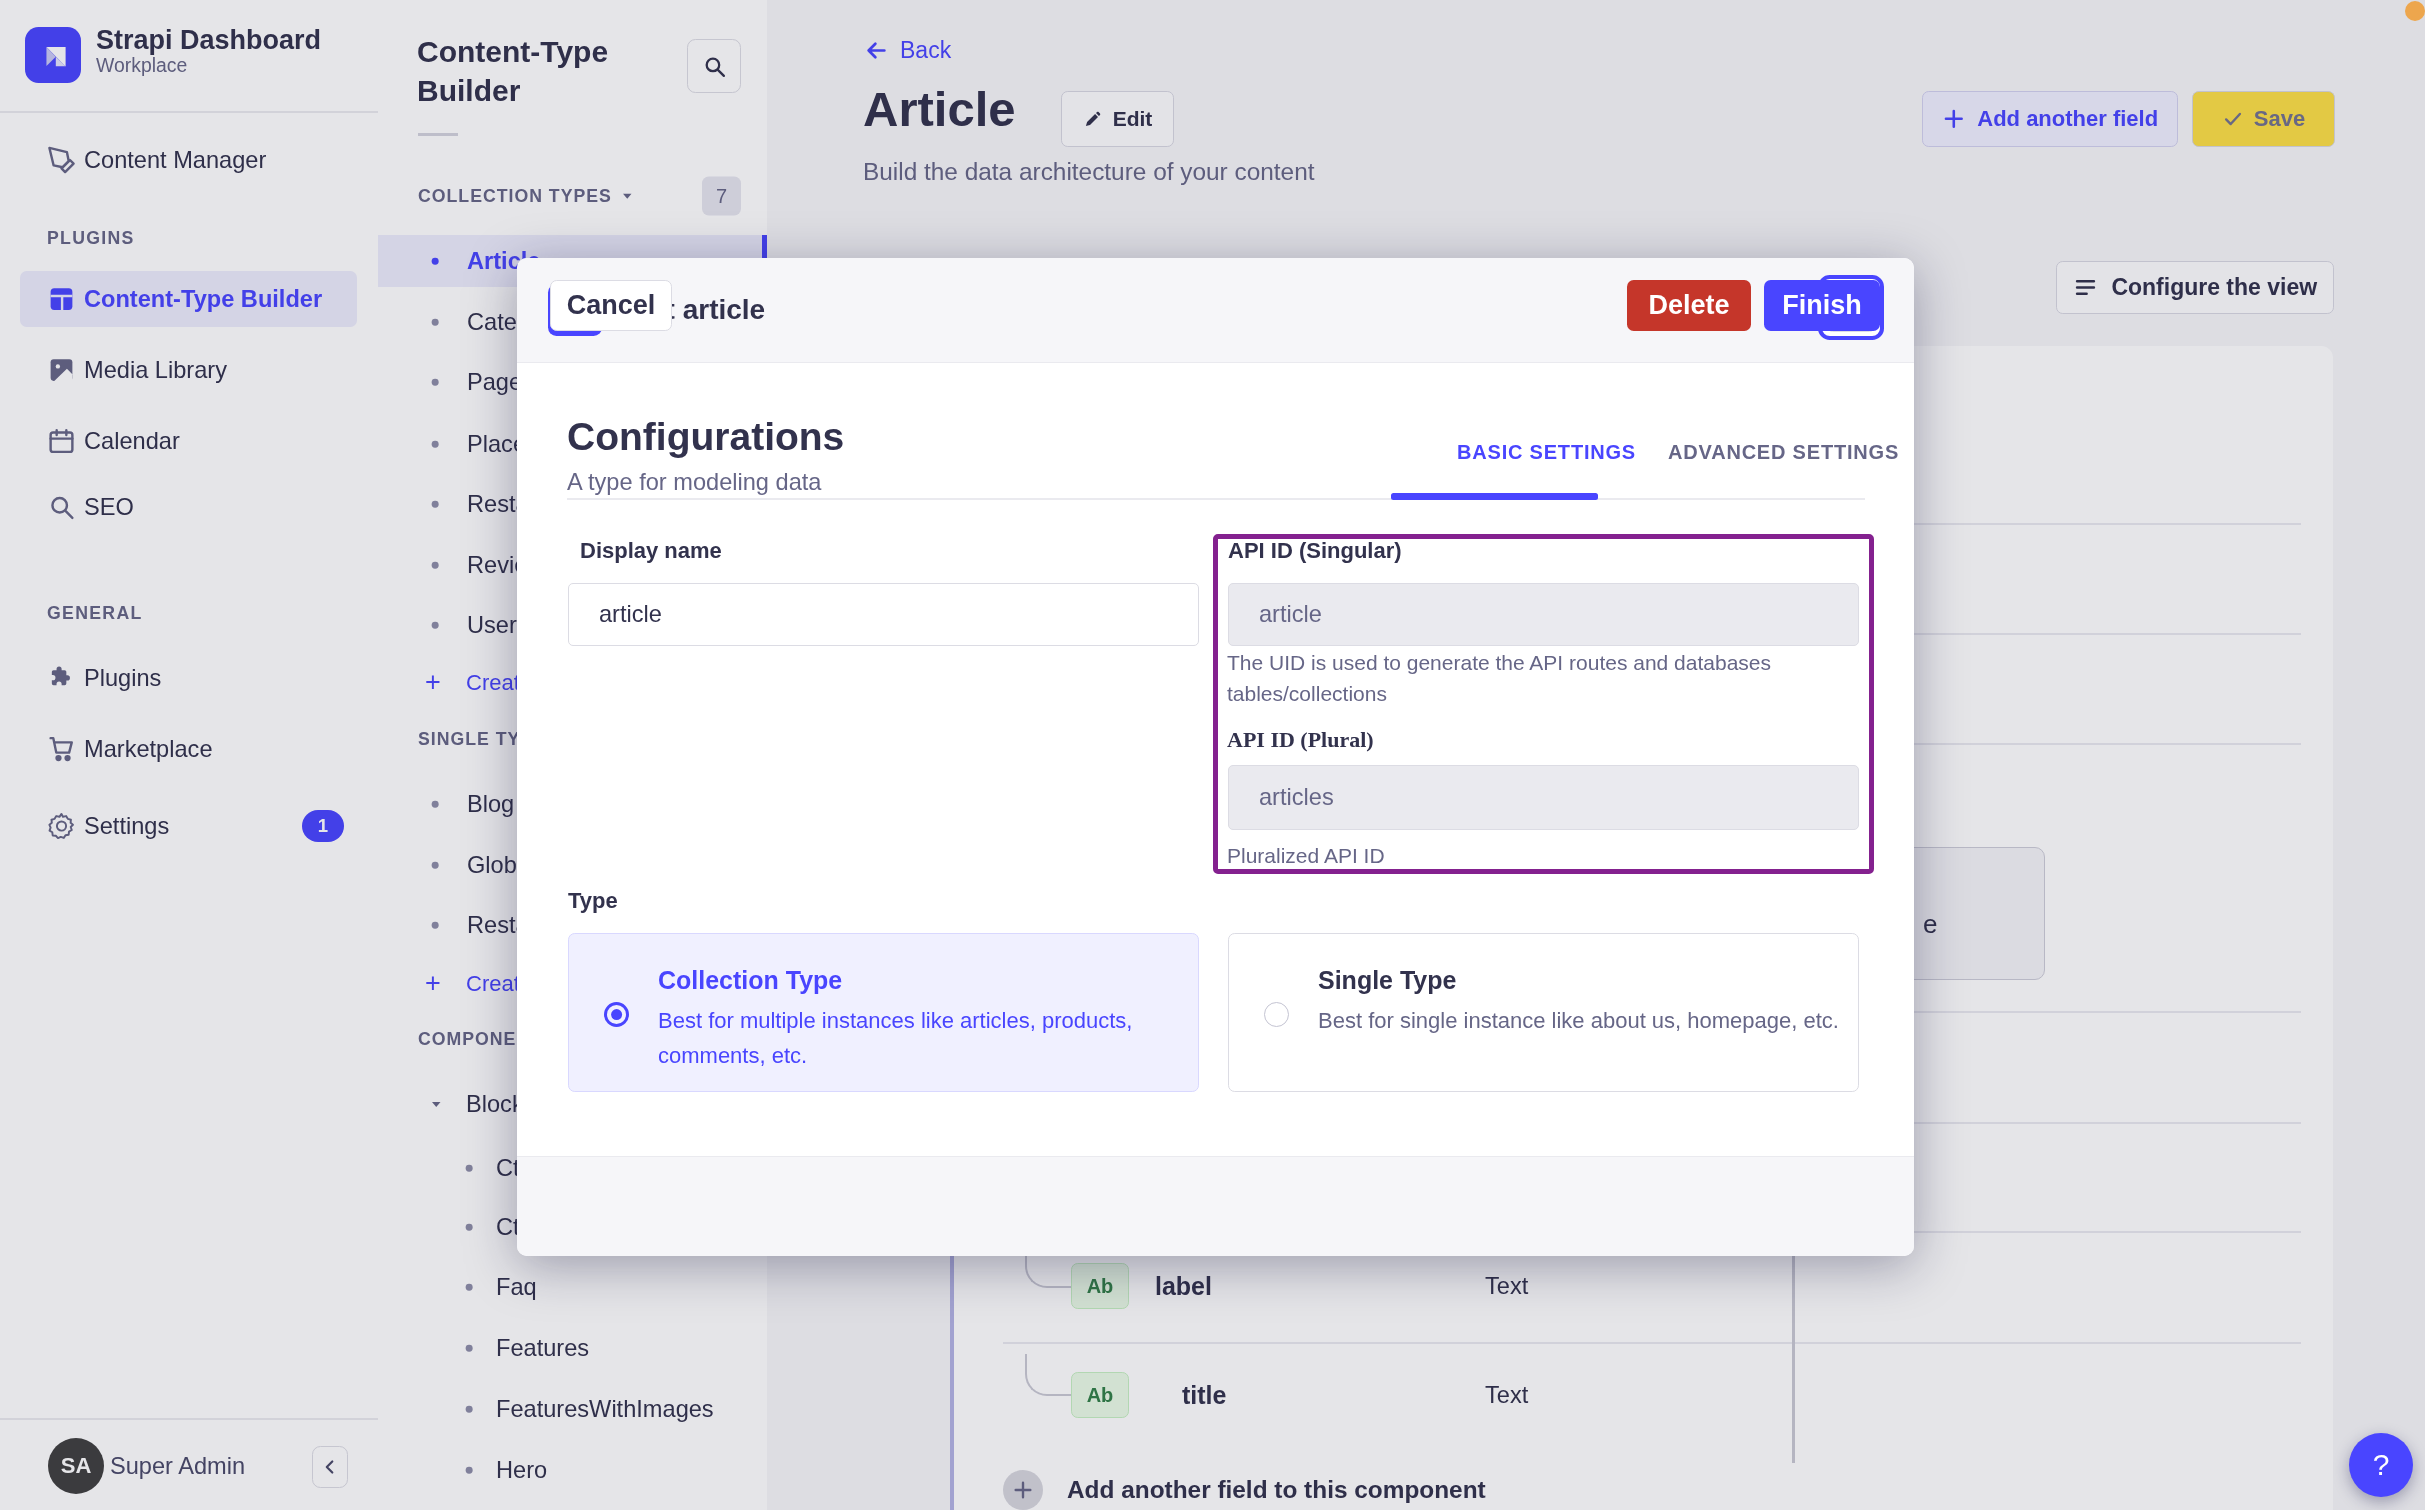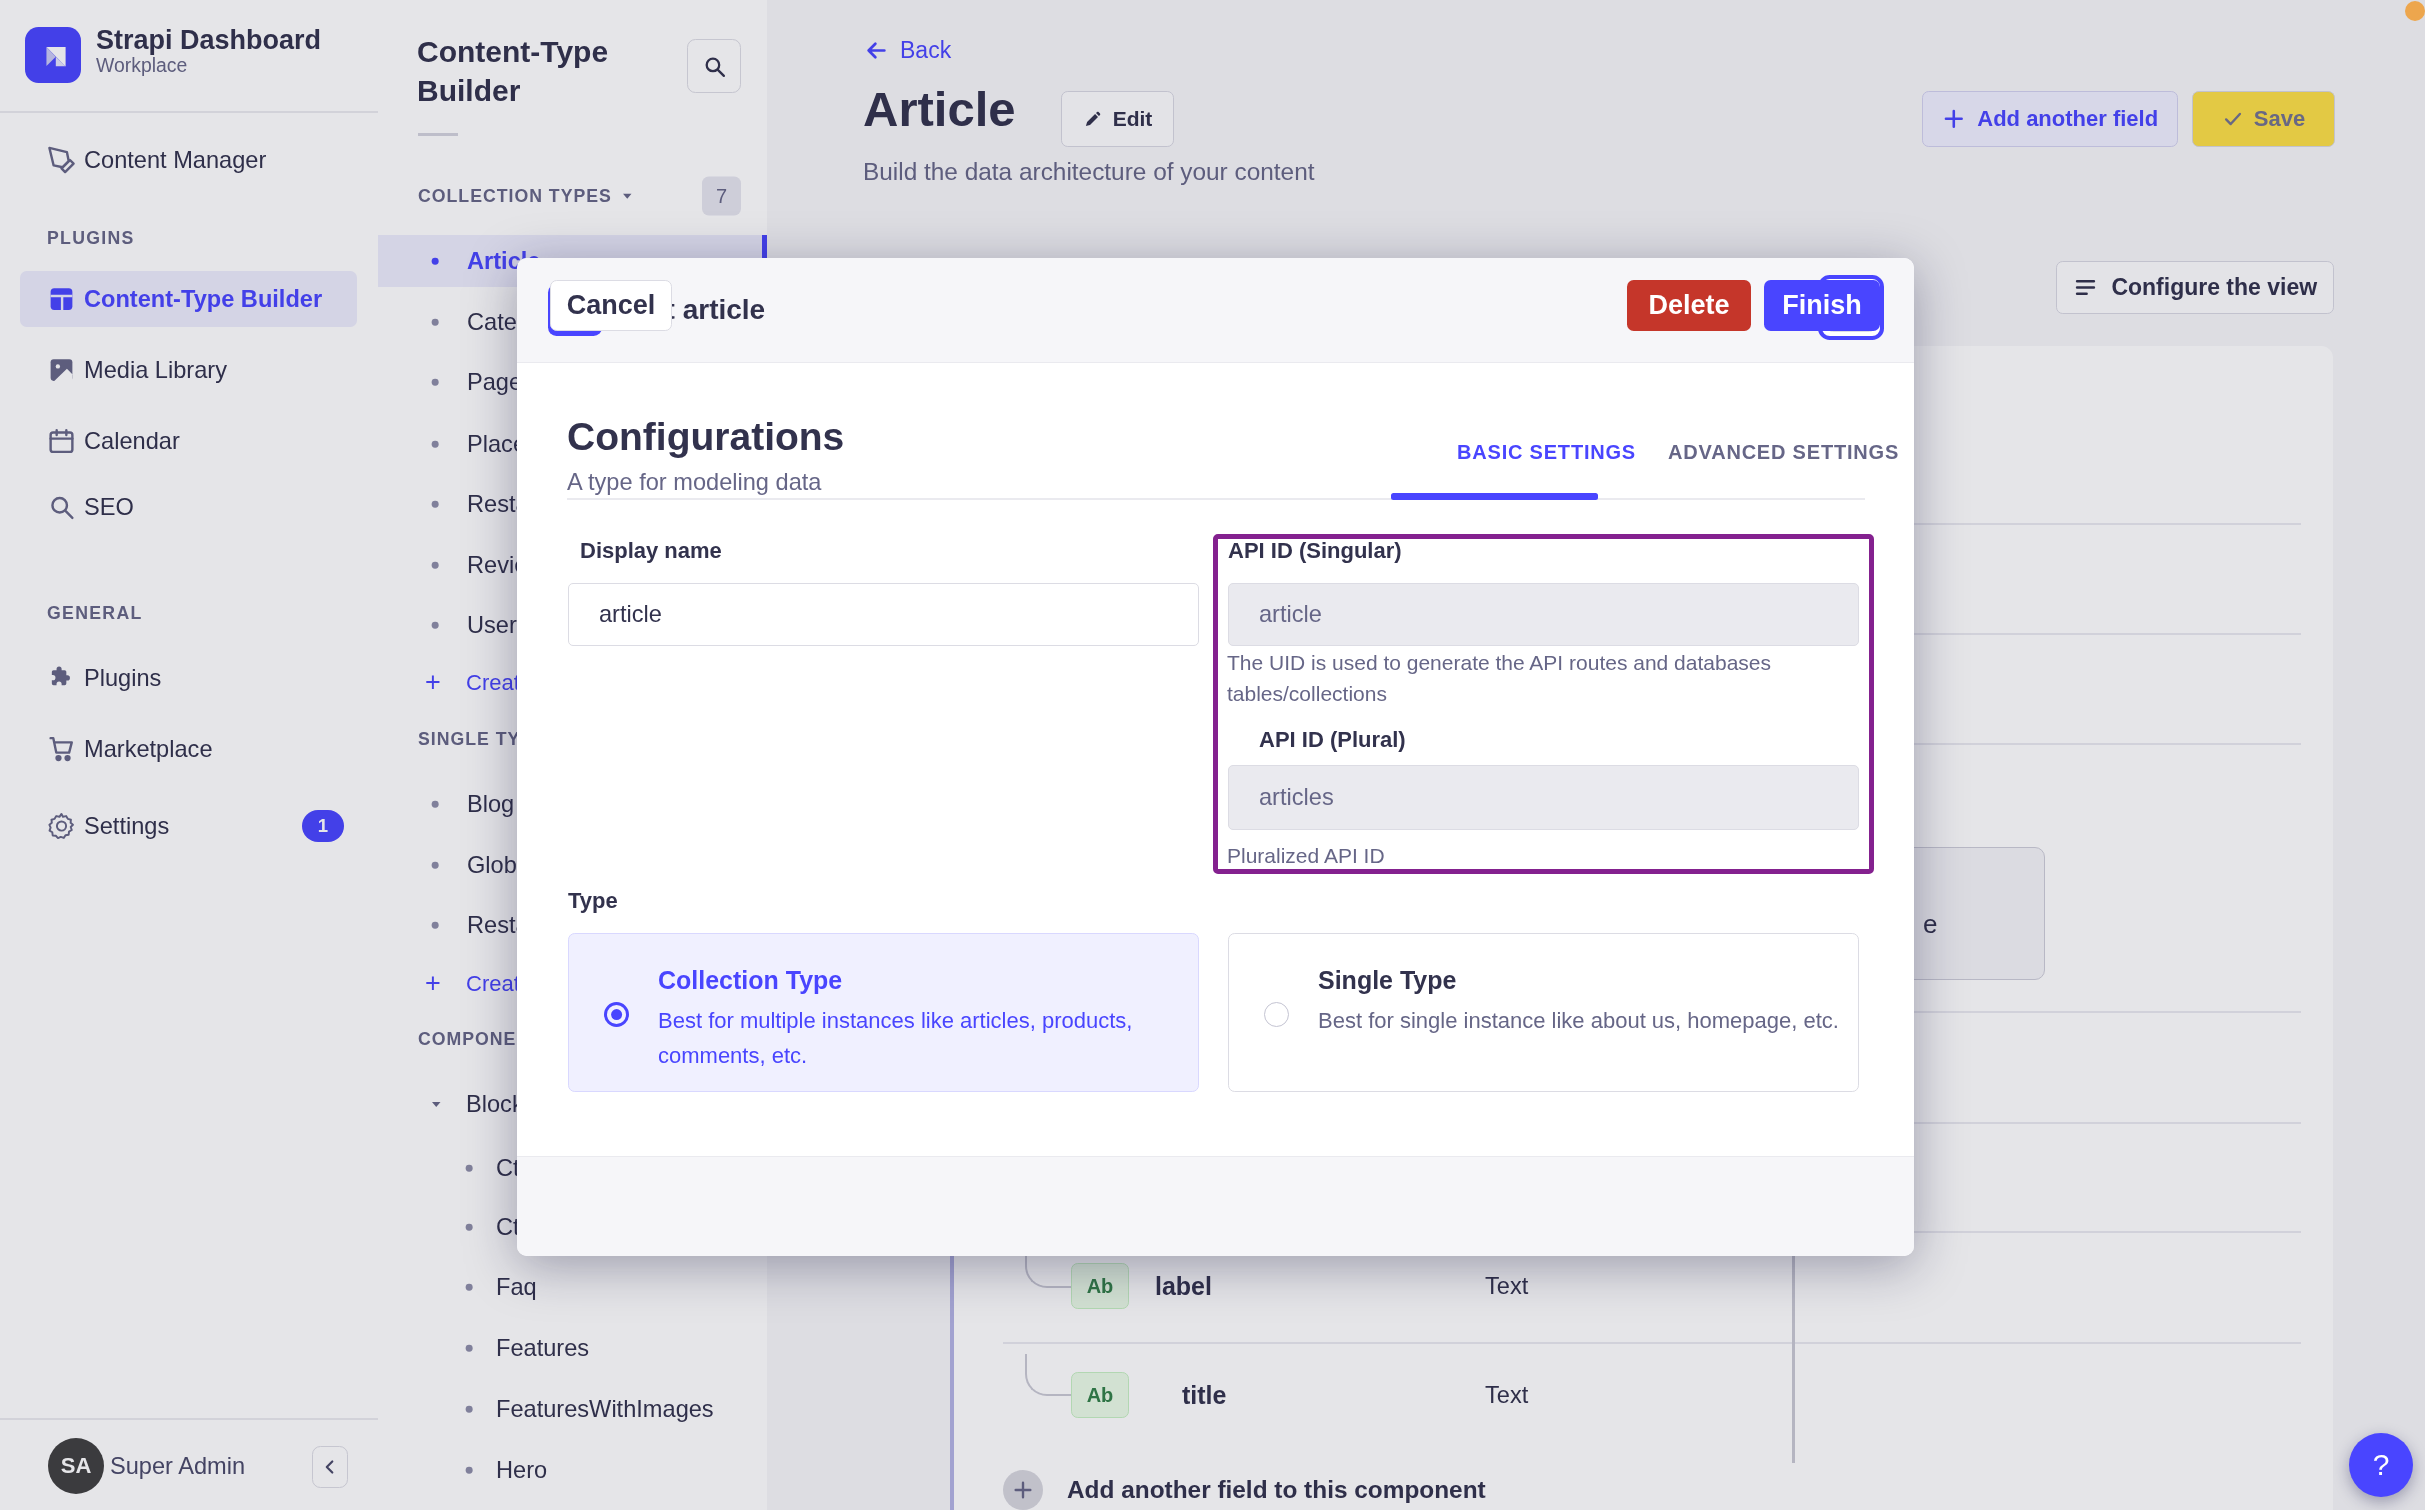--- a/index.html
+++ b/index.html
@@ -499,21 +499,21 @@
   <div class="abs f-input" style="left:51px;top:325px;">
     <span class="val">article</span>
   </div>
 
   <div class="abs annotation"></div>
   <div class="abs f-label" style="left:711px;top:280px;">API ID (Singular)</div>
   <div class="abs f-input disabled" style="left:711px;top:325px;">
     <span class="val">article</span>
   </div>
   <div class="abs helper" style="left:710px;top:389px;width:582px;">The UID is used to generate the API routes and databases tables/collections</div>
-  <div class="abs f-label" style="left:742px;top:469px;">API ID (Plural)</div>
+  <div class="abs f-label" style="left:710px;top:469px;font-family:Liberation Serif, serif;">API ID (Plural)</div>
   <div class="abs f-input disabled" style="left:711px;top:507px;height:65px;">
     <span class="val">articles</span>
   </div>
   <div class="abs helper" style="left:710px;top:582px;">Pluralized API ID</div>
 
   <div class="abs f-label" style="left:51px;top:630px;">Type</div>
   <div class="abs type-card unsel" style="left:711px;top:675px;">
     <div class="radio off"></div>
     <div class="tc-title">Single Type</div>
     <div class="tc-desc" style="width:523px;">Best for single instance like about us, homepage, etc.</div>

